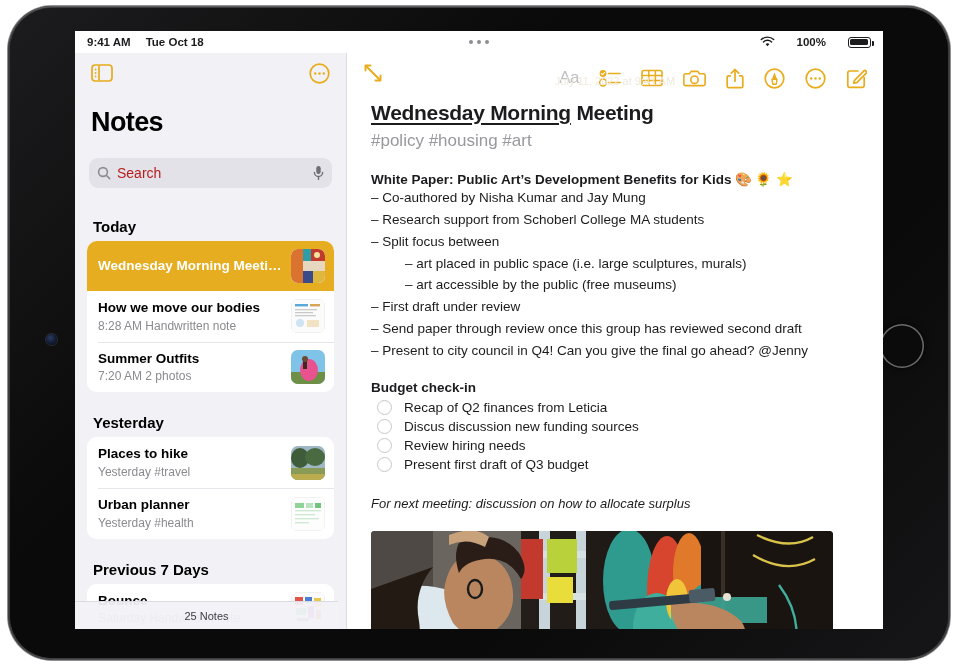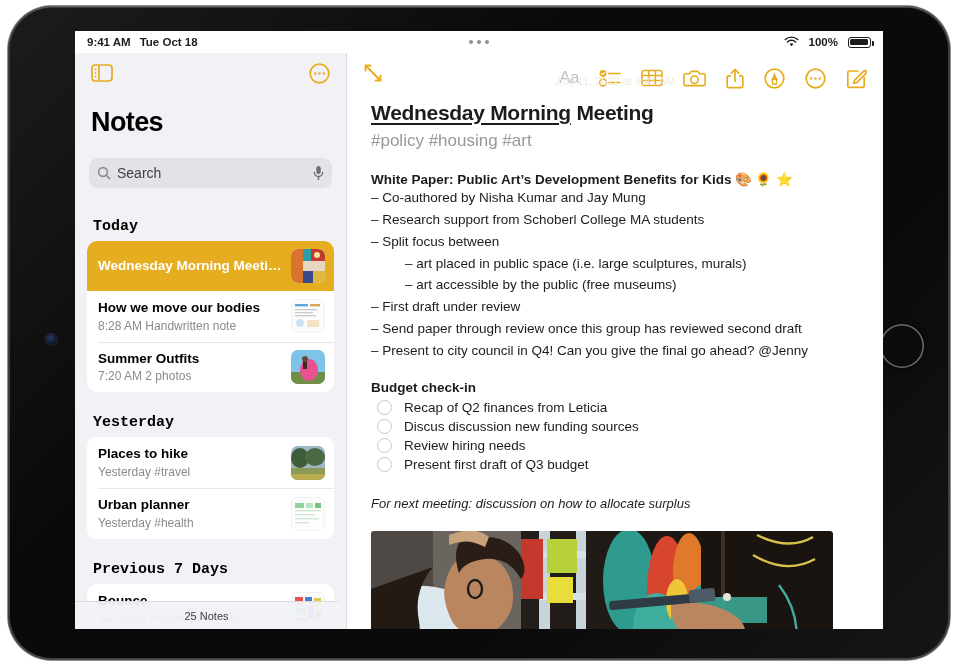--- a/index.html
+++ b/index.html
@@ -39,22 +39,22 @@
   .screen {
     position:absolute; left:75px; top:31px; width:808px; height:598px;
     background:#ffffff; overflow:hidden; display:flex; flex-direction:column;
   }
 
   
   .statusbar {
     height:22px; flex:0 0 22px; display:flex; align-items:center;
     font-size:11.5px; font-weight:bold; color:#1c1c1e; position:relative;
   }
-  .sb-left { padding-left:12px; display:flex; gap:9px; align-items:center; }
-  .sb-right { position:absolute; right:12px; top:0; height:22px; display:flex; align-items:center; gap:10px; }
+  .sb-left { padding-left:12px; display:flex; gap:15px; align-items:center; }
+  .sb-right { position:absolute; right:12px; top:0; height:22px; display:flex; align-items:center; gap:22px; }
   .sb-dots { position:absolute; left:50%; top:0; height:22px; transform:translateX(-50%);
              display:flex; gap:4px; align-items:center; }
   .sb-dots i { width:4px; height:4px; border-radius:50%; background:#8e8e93; display:block; }
   .batt { width:23px; height:11px; border:1.3px solid #1c1c1e; border-radius:3px; position:relative; }
   .batt::after { content:""; position:absolute; right:-3.5px; top:3px; width:2px; height:5px;
                  background:#1c1c1e; border-radius:0 1px 1px 0; }
   .batt i { position:absolute; left:1.3px; top:1.3px; bottom:1.3px; width:18px; background:#1c1c1e; border-radius:1.5px; }
 
   
   .split { flex:1; display:flex; min-height:0; }
@@ -65,25 +65,25 @@
     border-right:1px solid #dcdbe1; min-height:0; position:relative;gap:12px;
   }
   .sb-toolbar { height:40px; display:flex; align-items:center; justify-content:space-between; padding:0 16px; flex:0 0 40px;}
   .sb-title { font-size:27px; font-weight:bold; color:#000; padding:2px 16px 8px; letter-spacing:-.6px; }
 
   .searchwrap { padding:0 14px 10px; }
   .searchbar {
     height:30px; border-radius:9px; background:#e3e2e8; display:flex; align-items:center;
     padding:0 8px; gap:6px; position:relative;
   }
-  .searchbar .ph { font-size:14px; color:#404040; }
+  .searchbar .ph { font-size:14px; color:#b91c1c; }
   .mic { position:absolute; right:8px; top:50%; transform:translateY(-50%); }
 
   .scroll-area { flex:1; overflow:hidden; min-height:0; padding:0 12px; }
-  .sec-head { font-size:15px; font-weight:bold; color:#000; padding:8px 6px 6px;font-family:Liberation Mono, monospace; }
+  .sec-head { font-size:15px; font-weight:bold; color:#000; padding:8px 6px 6px; }
   .card { background:#ffffff; border-radius:10px; overflow:hidden; margin-bottom:14px; }
 
   .note-row {
     display:flex; align-items:center; gap:8px; padding:8px 9px 8px 11px; min-height:44px;
     position:relative; background:#fff;
   }
   .note-row + .note-row::before {
     content:""; position:absolute; left:11px; right:0; top:0; height:1px; background:#e7e6ea;
   }
   .note-row.selected { background:#e5ad1f; }

